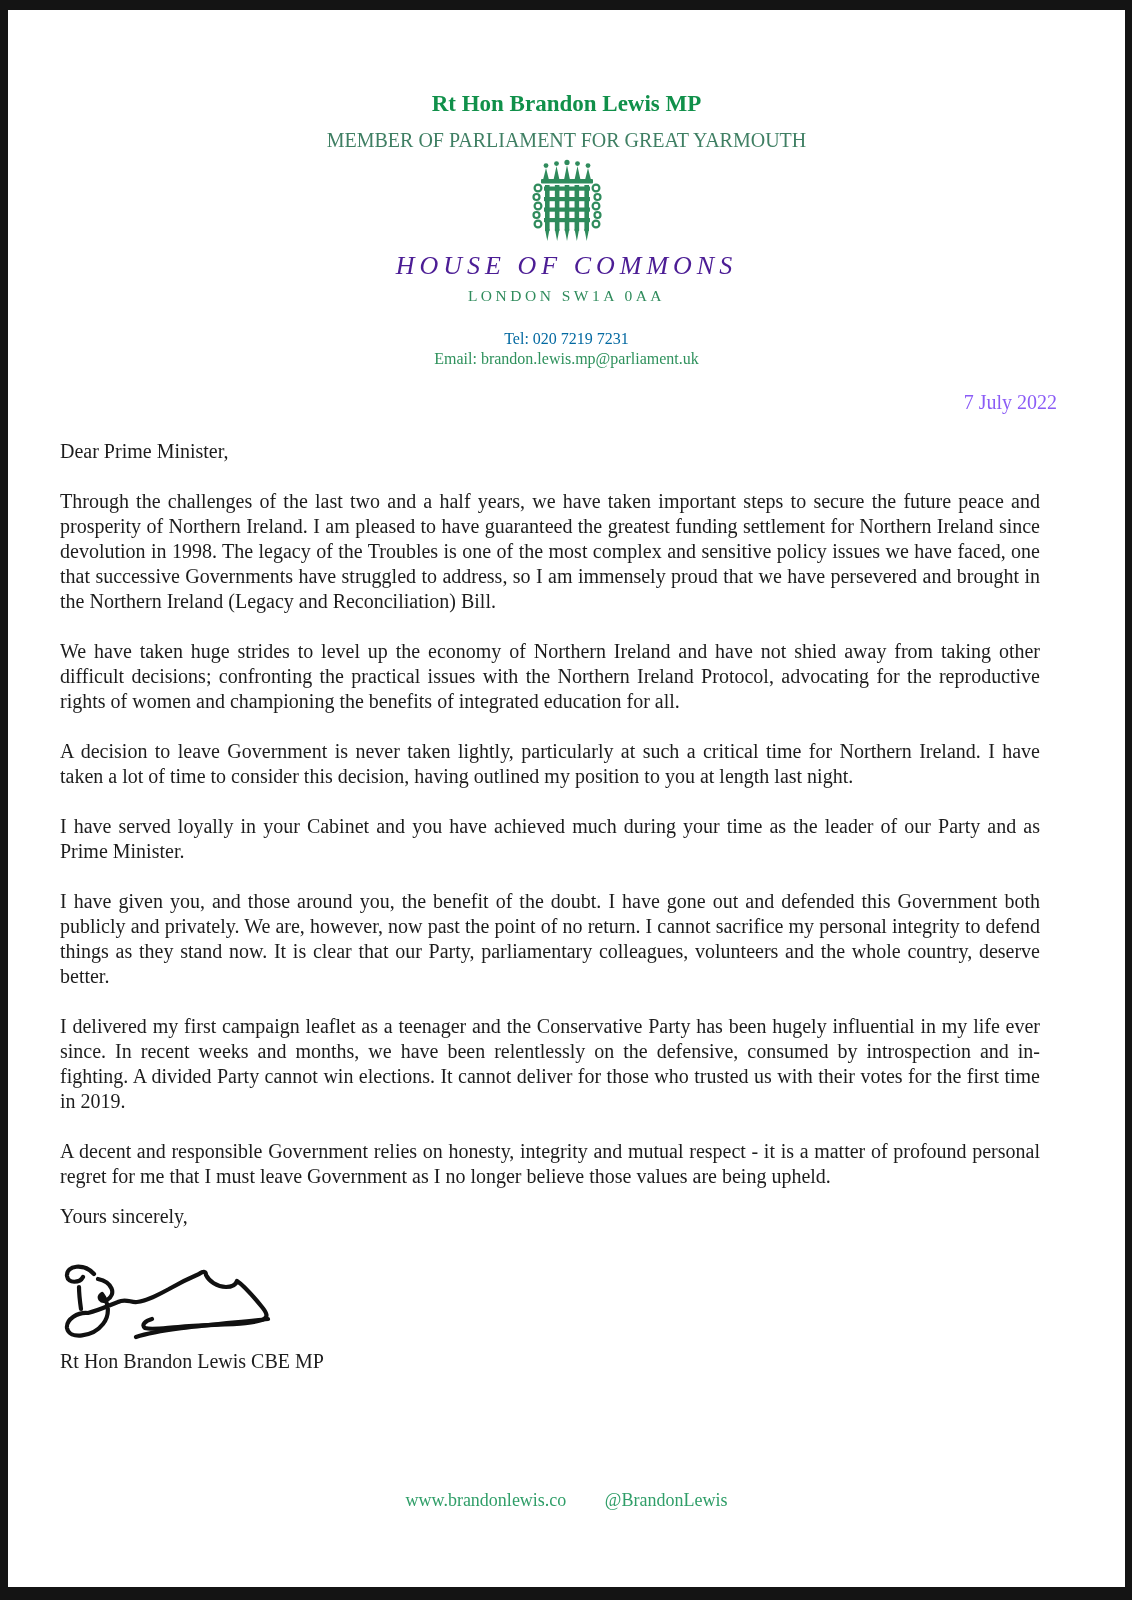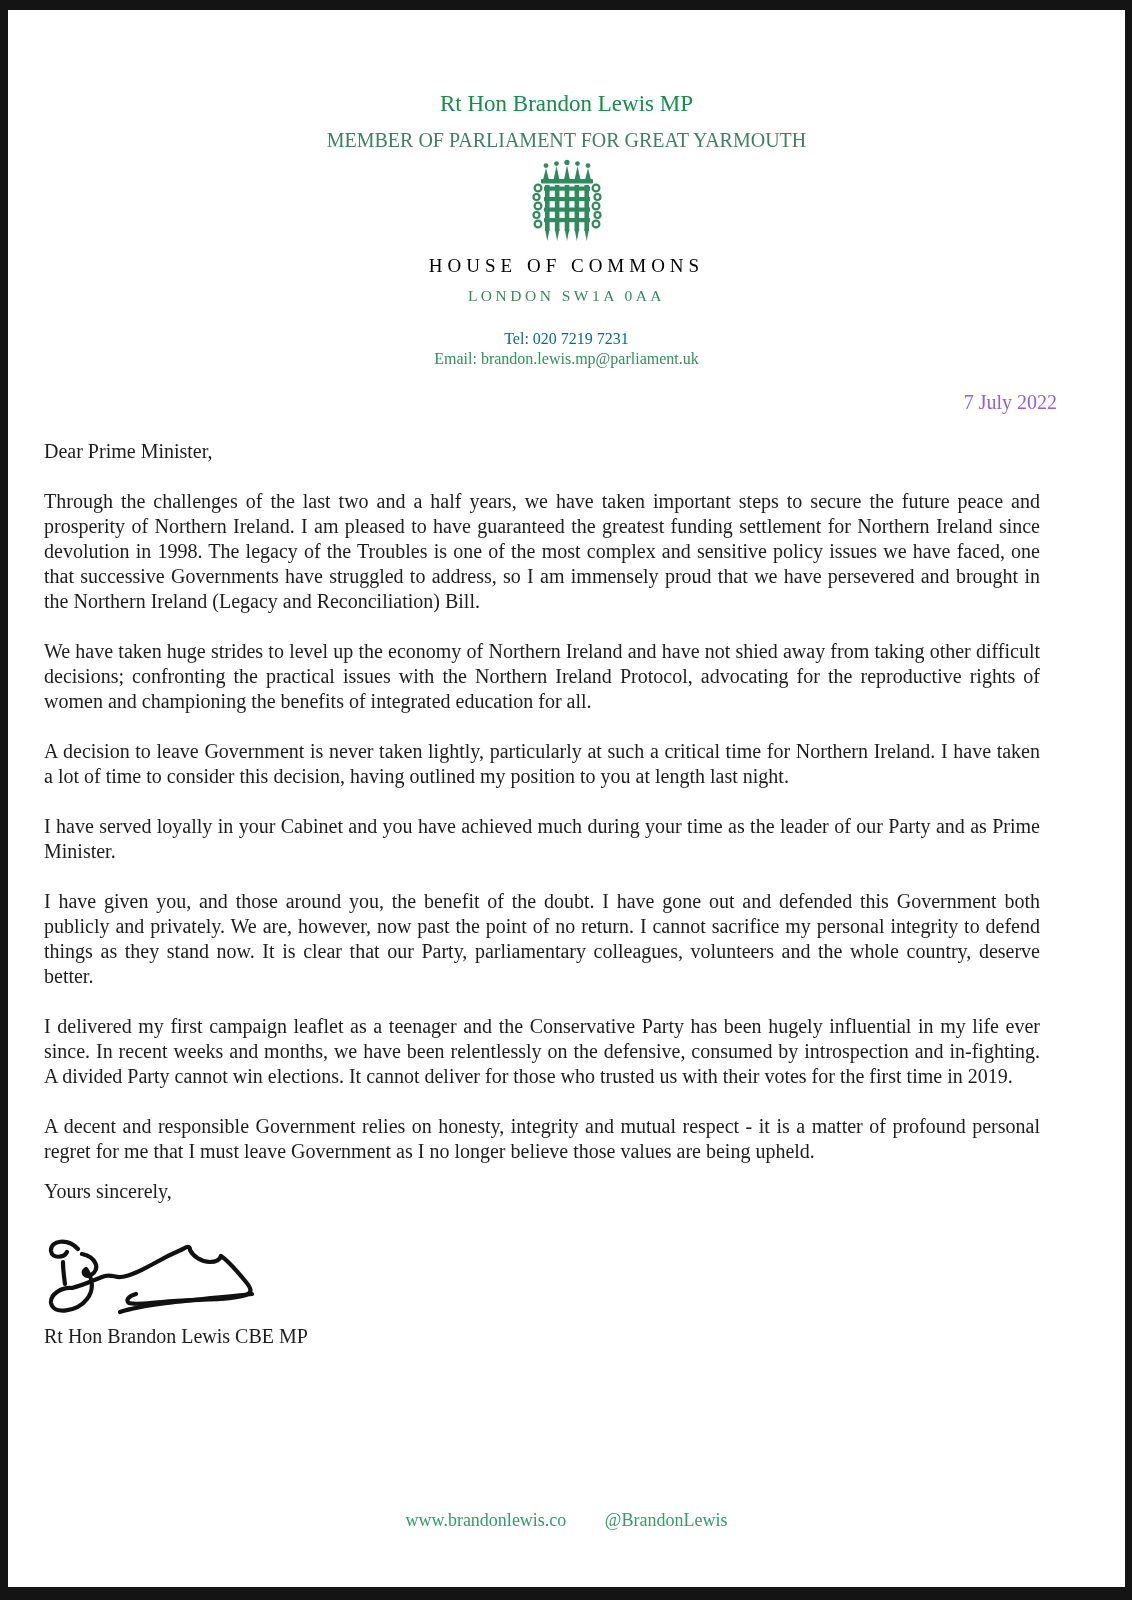--- a/index.html
+++ b/index.html
@@ -10,67 +10,67 @@
   }
   .page {
     position: absolute;
     left: 8px; top: 10px; right: 7px; bottom: 13px;
     background: #ffffff;
     overflow: hidden;
   }
   
   .header { text-align: center; padding-top: 80px; }
   .mp-name {
-    font-size: 23px; font-weight: normal;
+    font-size: 23px; font-weight: bold;
     color: #10904a;
     line-height: 27px;
   }
   .mp-subtitle {
     font-size: 20px;
     color: #3f7f63;
     line-height: 24px;
     margin-top: 11px;
   }
   .crest { display: block; margin: 7px auto 2px auto; }
   .institution {
-    font-size: 19px; letter-spacing: 5px;
-    color: #000000; line-height: 22px;
+    font-size: 26px; letter-spacing: 5px;
+    color: #4c1d95; line-height: 22px; font-style: italic;
   }
   .hc-address {
     font-size: 15.5px; letter-spacing: 3.5px;
     color: #2f8b5c; line-height: 19px; margin-top: 9px;
   }
   .hc-tel { font-size: 16px; color: #0369a1; line-height: 19px; margin-top: 24px; }
   .hc-email { font-size: 16px; color: #2e915c; line-height: 19px; margin-top: 1px; }
   
   .date-row {
     text-align: right;
     padding-right: 68px;
     font-size: 20px; color: #8b5cf6;
     margin-top: 22px;
     line-height: 25px;
   }
   .body-text {
-    padding-left: 36px; padding-right: 85px;
+    padding-left: 52px; padding-right: 85px;
     font-size: 20px; color: #1d1d1d;
     line-height: 25px;
   }
   .salutation { margin-top: 24px; }
   .body-text p {
     margin: 25px 0 0 0;
     text-align: justify;
   }
   .closing { margin-top: 15px; }
   .signature-wrap { height: 118px; position: relative; }
   .signature-svg { position: absolute; left: -4px; top: -22px; }
   .signer { margin-top: 2px; }
   
   .footer {
     position: absolute;
-    left: 0; right: 0; bottom: 56px;
+    left: 0; right: 0; bottom: 76px;
     text-align: center;
     font-size: 18px;
     color: #2f9e68;
   }
   .footer .website { margin-right: 34px; }
 </style>
 </head>
 <body>
 
 <div class="page">

